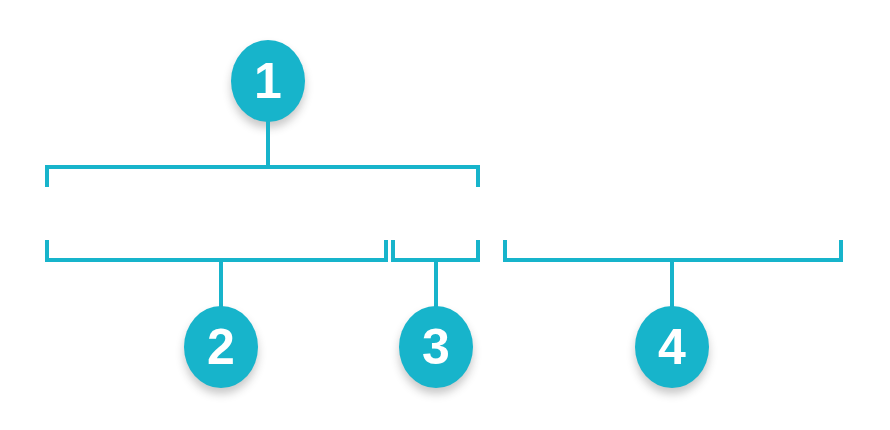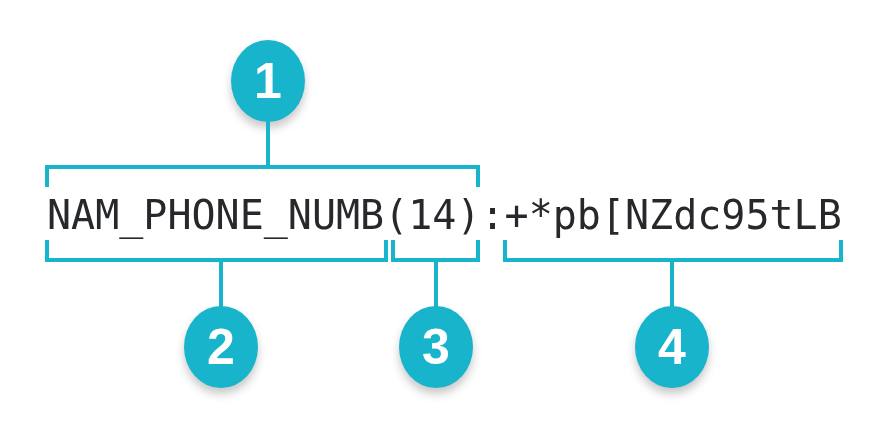--- a/index.html
+++ b/index.html
@@ -88,21 +88,20 @@
 <body>
 
 <div class="canvas">
 
   <div class="badge badge1">
     <span class="num">1</span>
   </div>
   <div class="vline conn1"></div>
   <div class="bracket over brk-top"></div>
 
-  <div class="code-line"><span>NAM_PHONE_NUMB</span><span>(14)</span><span>:</span><span>+*pb[NZdc95tLB</span></div>
 
   <div class="bracket under brk-name"></div>
   <div class="bracket under brk-len"></div>
   <div class="bracket under brk-mask"></div>
 
   <div class="vline conn2"></div>
   <div class="vline conn3"></div>
   <div class="vline conn4"></div>
 
   <div class="badge badge2">

